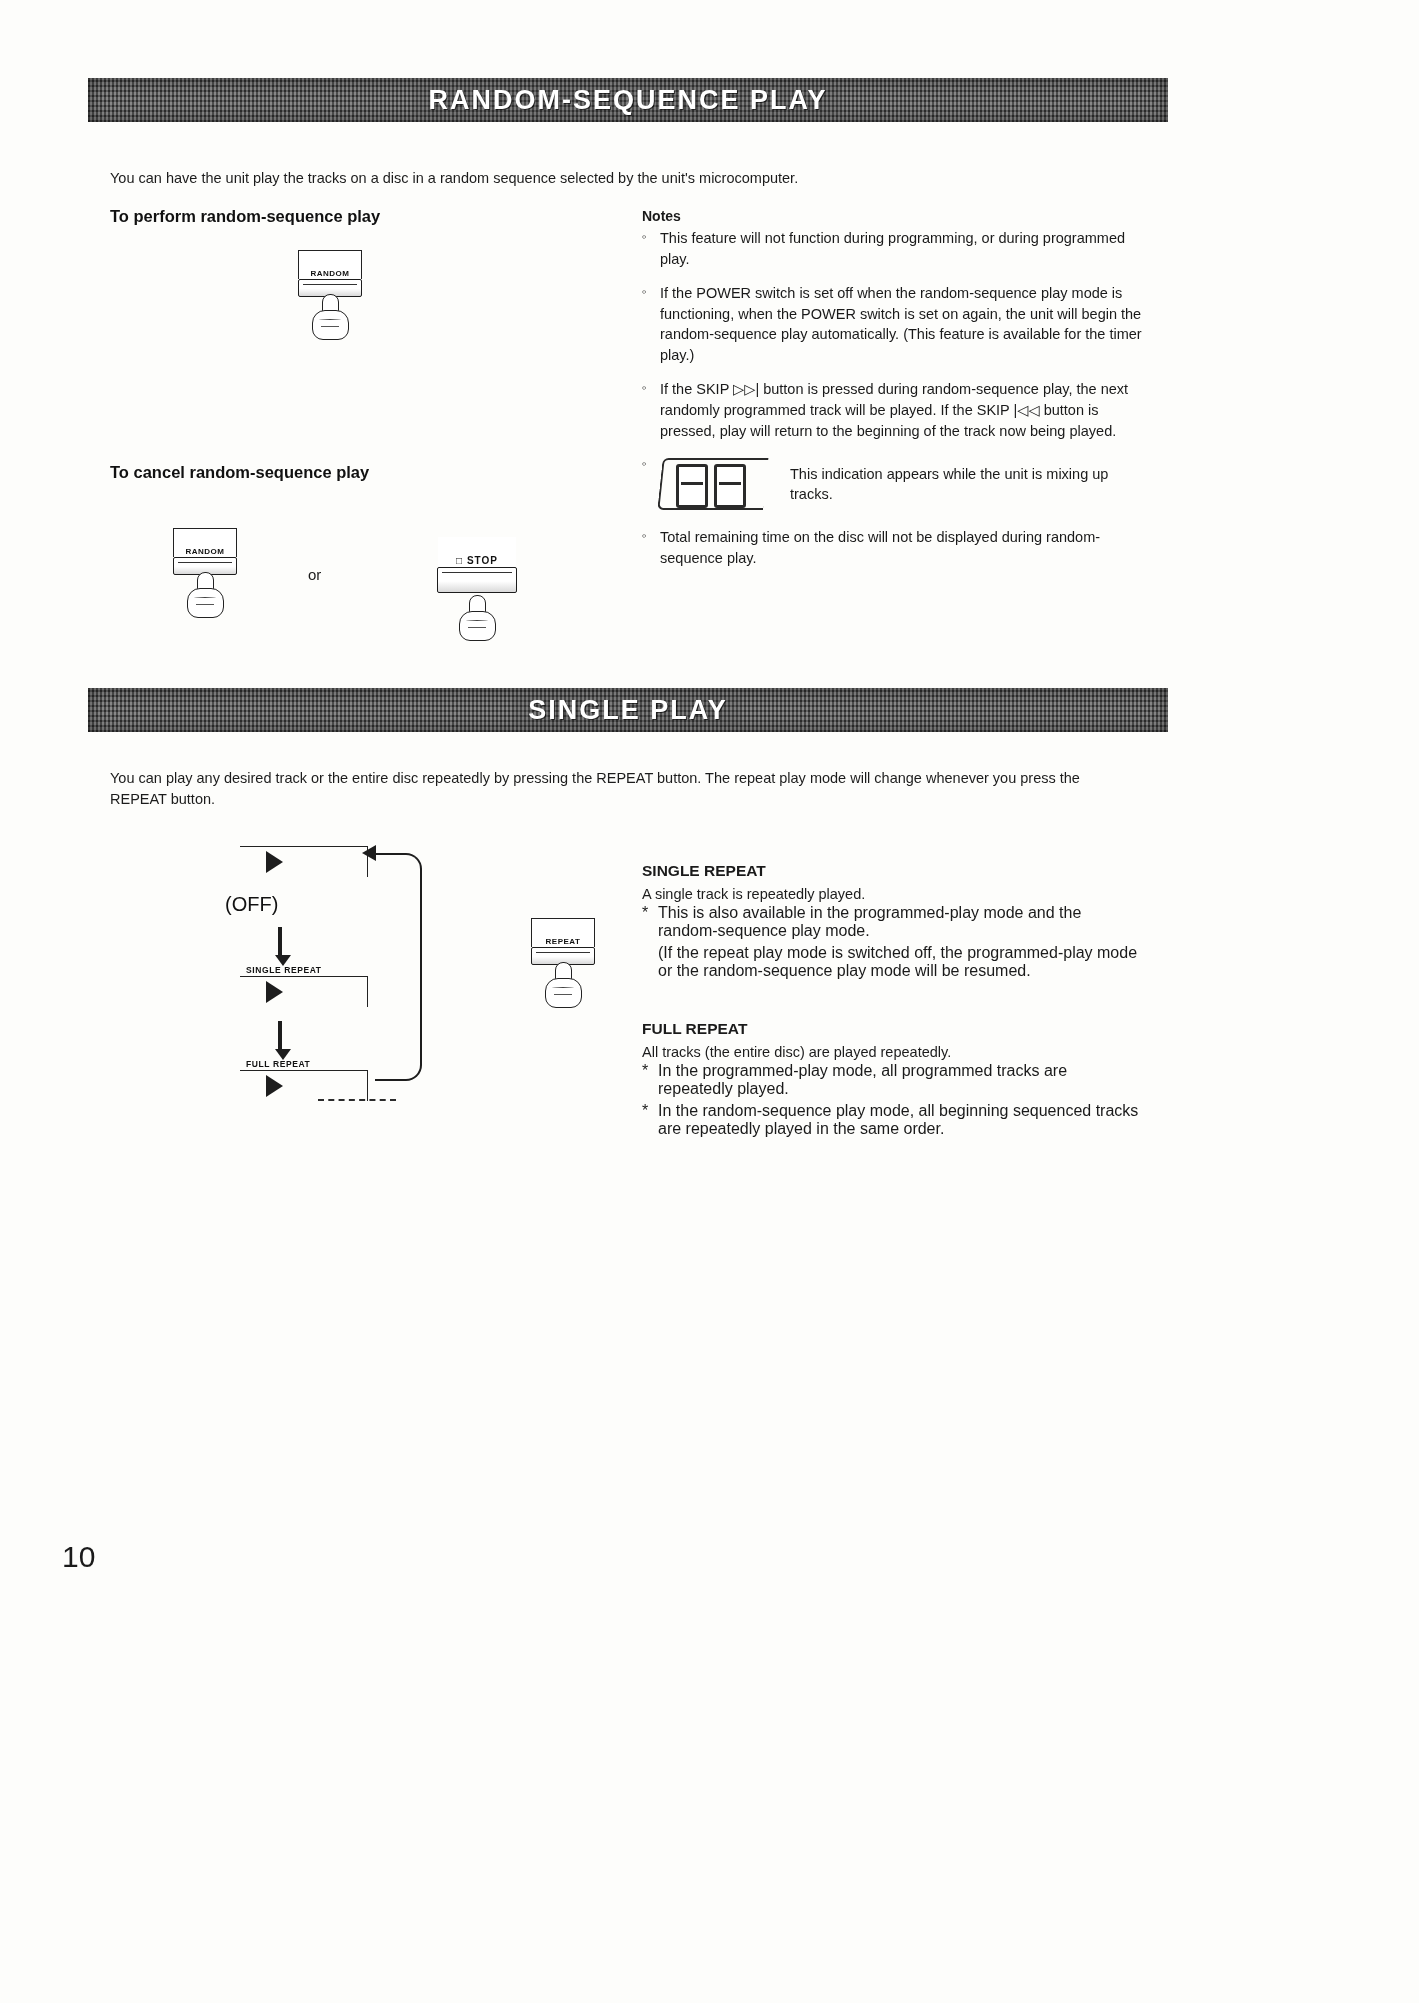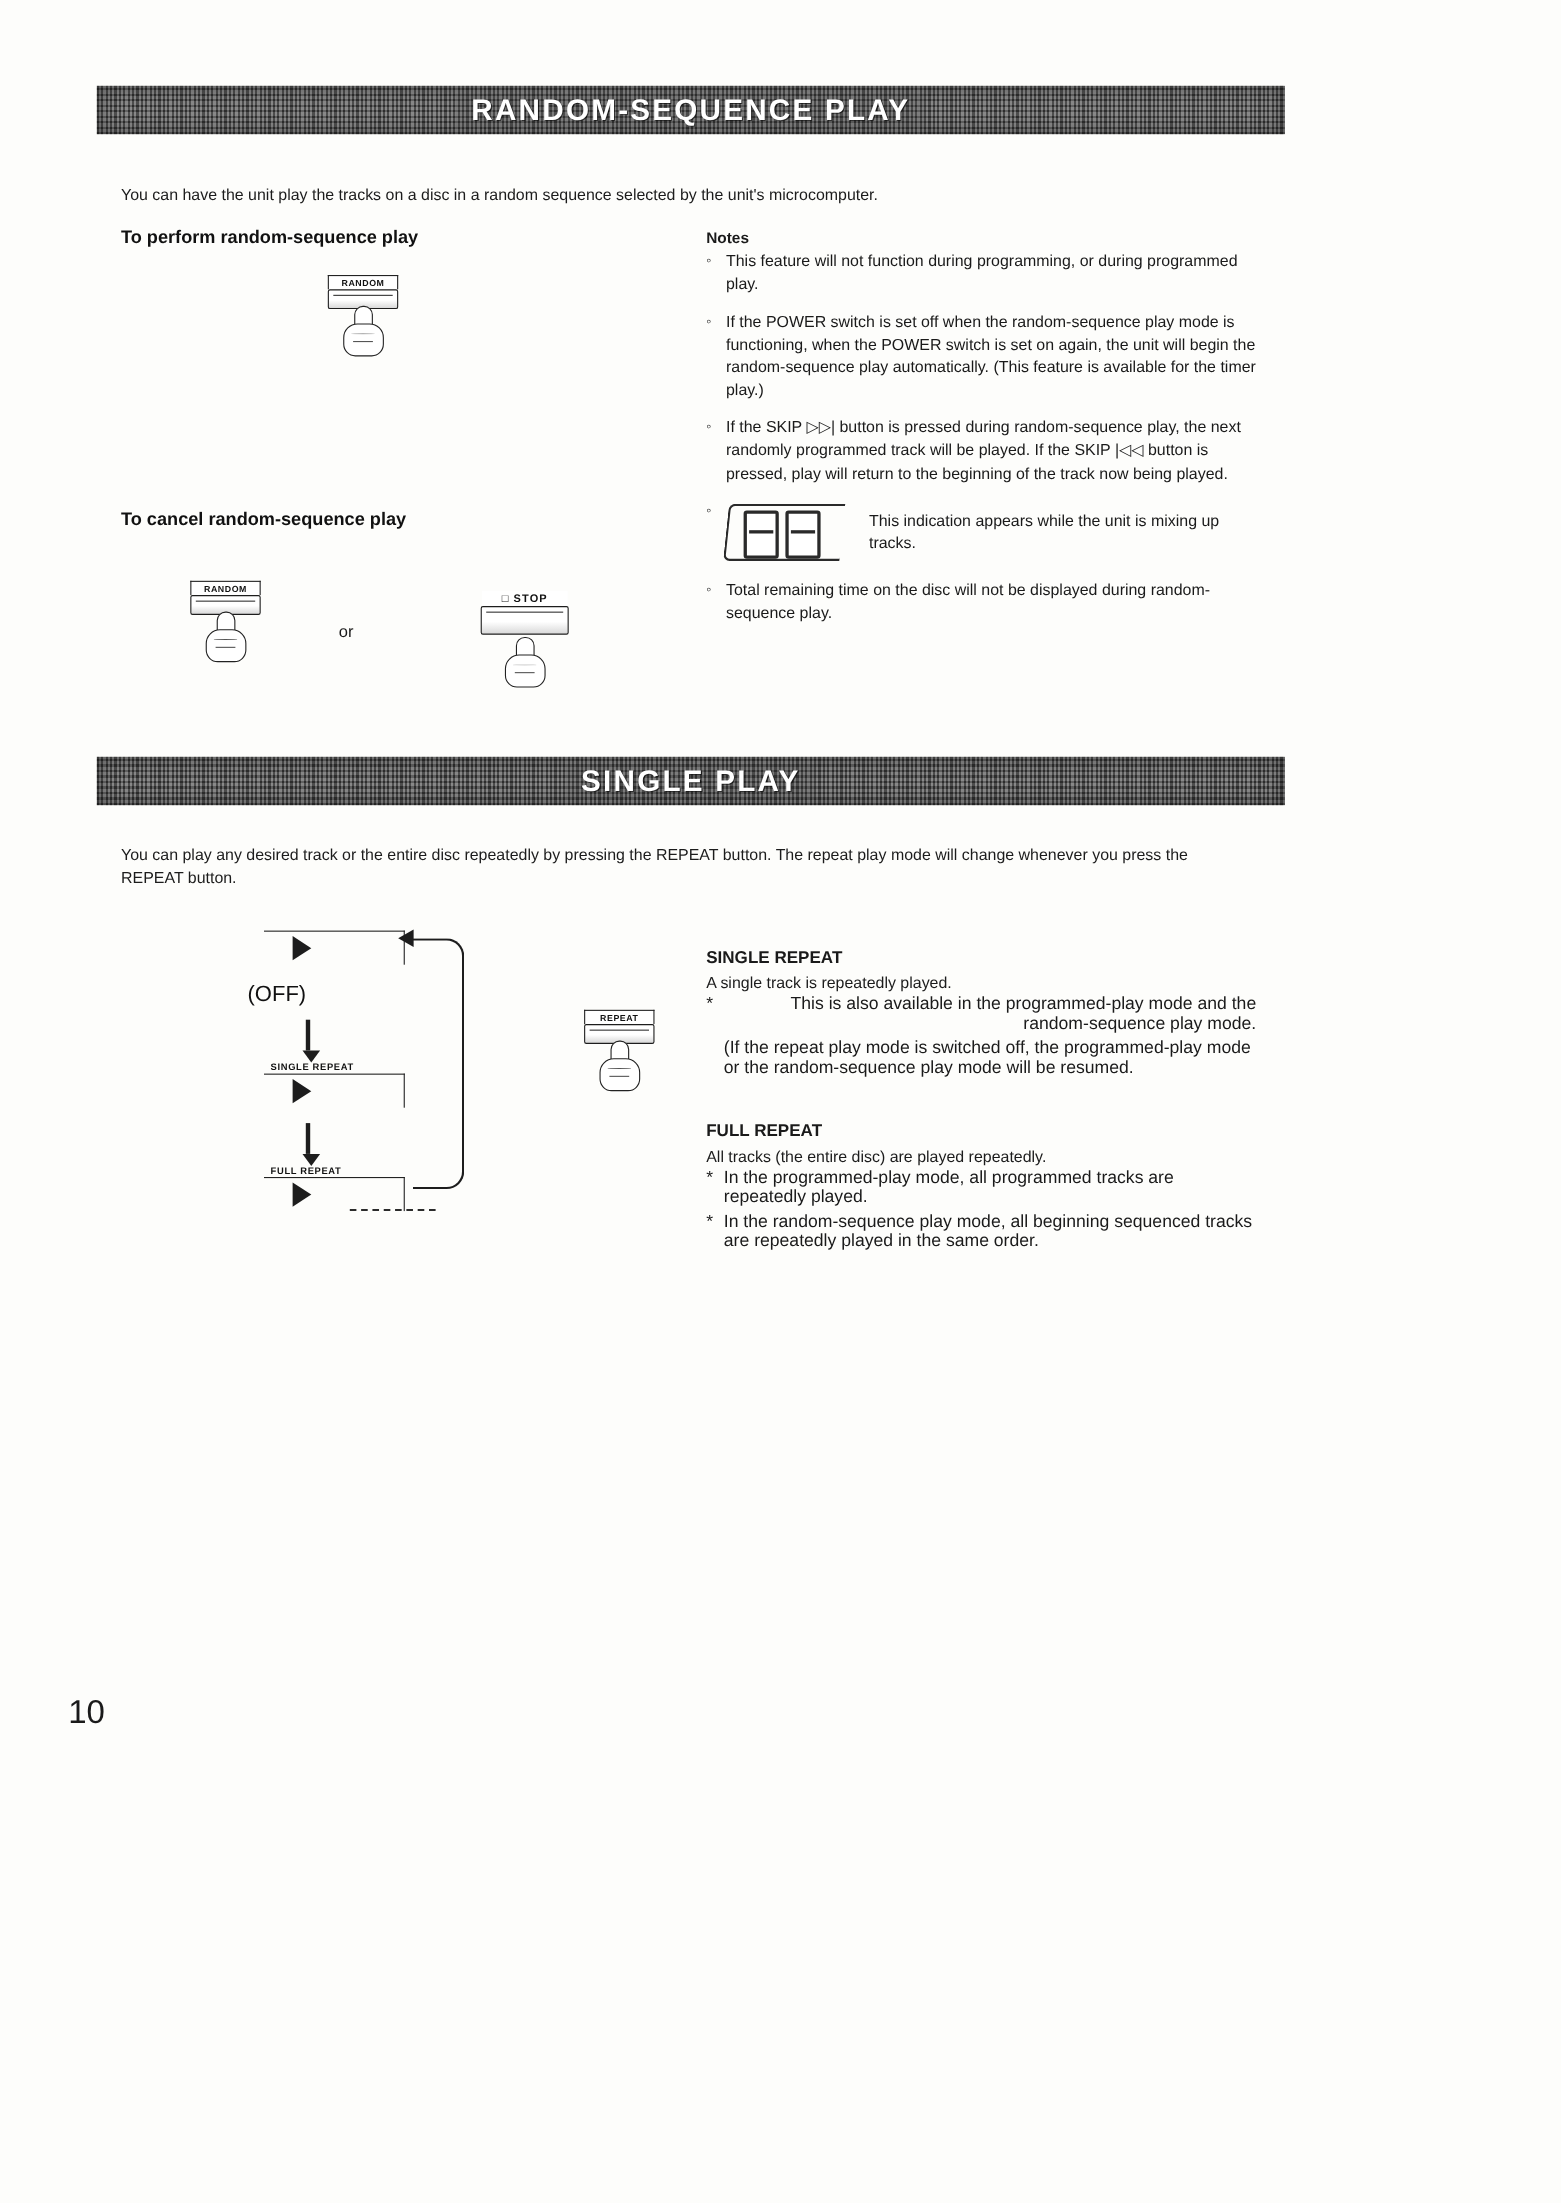--- a/index.html
+++ b/index.html
@@ -94,21 +94,21 @@
   .btn-ill {
     position: absolute;
     width: 110px;
   }
   .btn-cap {
     font-size: 8px;
     letter-spacing: 0.5px;
     text-align: center;
     border: 1.4px solid #222;
     border-bottom: none;
-    padding: 2px 0 1px;
+    padding: 18px 0 1px;
     width: 62px;
     margin: 0 auto;
     background: #fff;
     font-weight: bold;
     color: #111;
   }
   .btn-body {
     width: 62px;
     height: 16px;
     margin: 0 auto;
@@ -430,21 +430,21 @@
       <div class="finger"></div>
       <div class="fist"></div>
     </div>
   </div>
 
   <div class="sec-head" style="left:642px; top:862px;">SINGLE REPEAT</div>
   <div class="txt" style="left:642px; top:884px; width:500px;">A single track is repeatedly played.</div>
   <div class="bullet-list" style="left:642px; top:904px; width:500px;">
     <div class="starline" style="margin-bottom:4px;">
       <span class="st">*</span>
-      <span class="body" style="flex:1;text-align:right;">This is also available in the programmed-play mode and the random-sequence play mode.</span>
+      <span class="body" style="flex:1;">This is also available in the programmed-play mode and the random-sequence play mode.</span>
     </div>
     <div class="starline">
       <span class="st"></span>
       <span class="body" style="flex:1;">(If the repeat play mode is switched off, the programmed-play mode or the random-sequence play mode will be resumed.</span>
     </div>
   </div>
 
   <div class="sec-head" style="left:642px; top:1020px;">FULL REPEAT</div>
   <div class="txt" style="left:642px; top:1042px; width:500px;">All tracks (the entire disc) are played repeatedly.</div>
   <div class="bullet-list" style="left:642px; top:1062px; width:500px;">

